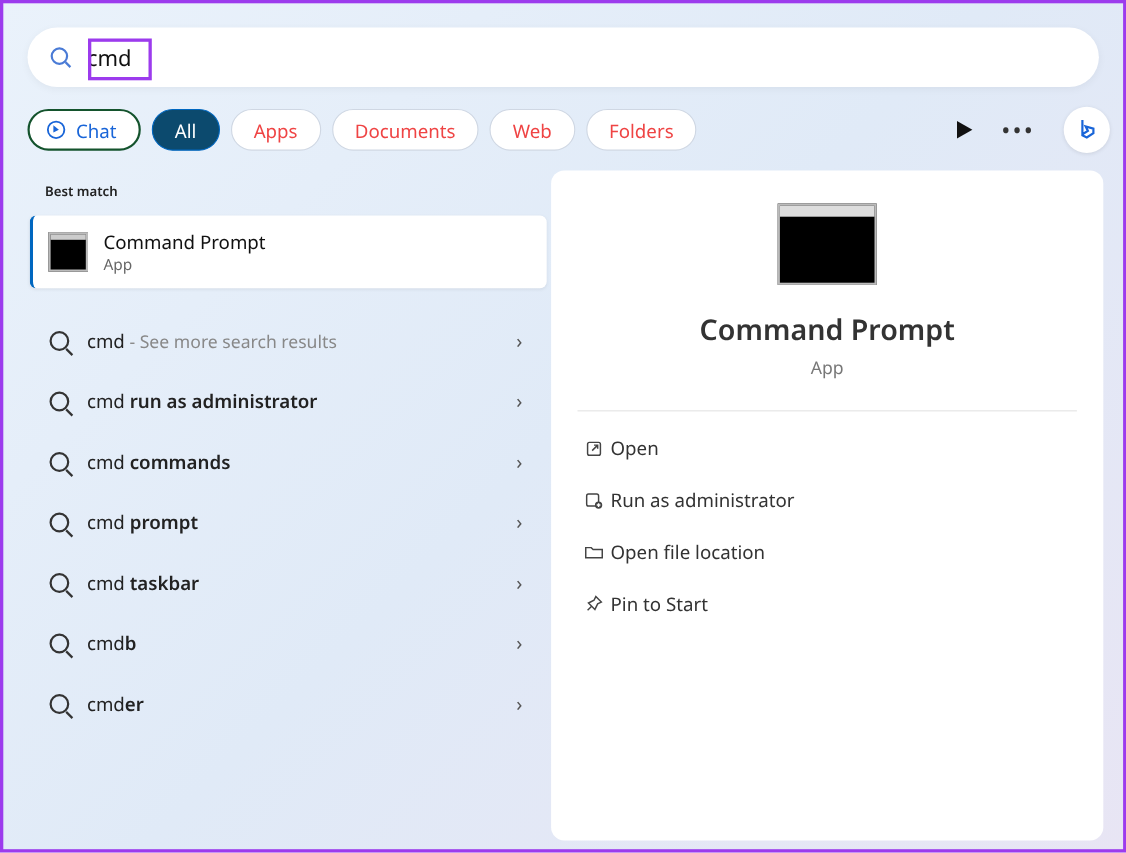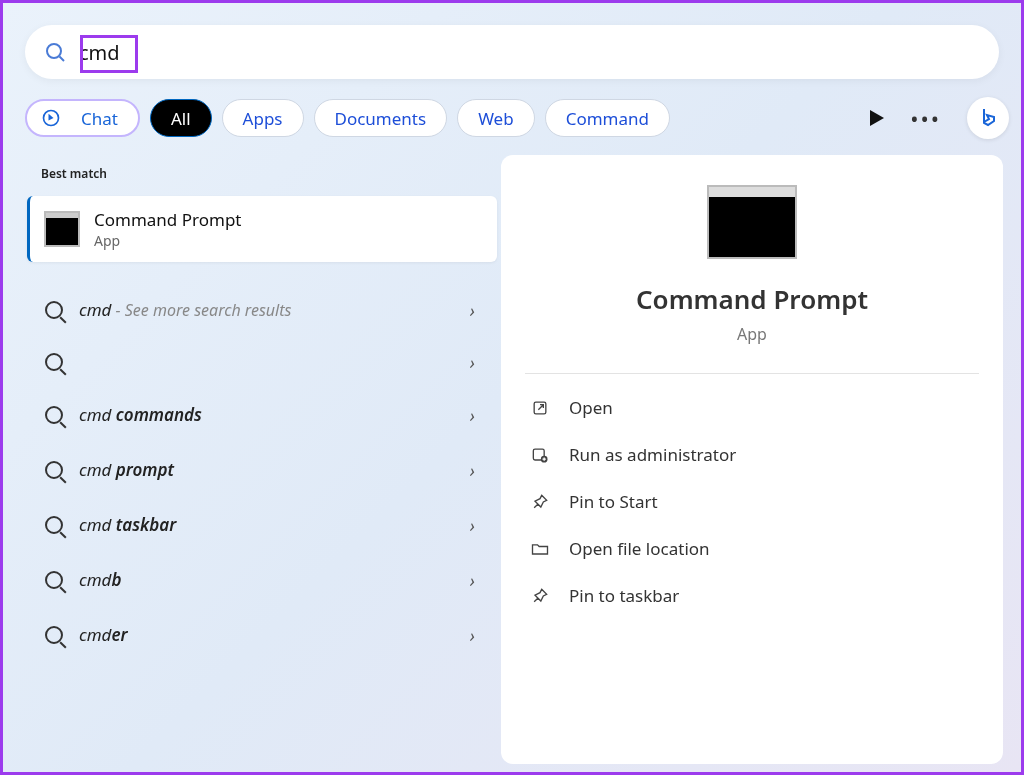--- a/index.html
+++ b/index.html
@@ -37,31 +37,31 @@
     display: flex; align-items: center; gap: 10px;
     padding: 18px 22px 16px 22px;
   }
   .pill {
     height: 38px;
     padding: 0 20px;
     border-radius: 20px;
     background: #fff;
     border: 1px solid #cfd7e3;
     display: flex; align-items: center; justify-content: center;
-    font-size: 17px; color: #1d4ed8;
+    font-size: 17px; color: #ef4444;
     cursor: pointer;
   }
   .pill.chat {
-    border: 2px solid #c4b5fd;
+    border: 2px solid #14532d;
     color: #1965d8;
-    gap: 20px;
+    gap: 8px;
     padding-left: 14px;
   }
   .pill.active {
-    background: #000000;
+    background: #0c4a6e;
     border-color: #0067C0;
     color: #fff;
   }
   .row-right { margin-left: auto; display: flex; align-items: center; gap: 26px; }
   .play-icon { width:0; height:0; border-left:14px solid #111; border-top:8px solid transparent; border-bottom:8px solid transparent; cursor:pointer; }
   .dots { font-size: 22px; color: #333; letter-spacing: 2px; cursor:pointer; }
   .bing-right {
     width: 42px; height: 42px; border-radius: 50%; background:#fff; display:flex; align-items:center; justify-content:center;
     box-shadow: 0 1px 4px rgba(0,0,0,0.1);
     margin-right: -10px;
@@ -76,21 +76,21 @@
     background:#fff; border-radius:6px; display:flex; align-items:center; gap:14px;
     padding: 12px 14px; margin-bottom: 20px;
     box-shadow: 0 1px 3px rgba(0,0,0,0.06);
     position:relative;
     border-left: 3px solid #0067C0;
   }
   .cmd-thumb { width:36px; height:36px; background:#000; border:2px solid #bbb; position:relative; }
   .cmd-thumb::before { content:""; position:absolute; top:0;left:0;right:0;height:5px;background:#ccc; }
   .bm-title { font-size:17px; font-weight:400; color:#111; }
   .bm-sub { font-size:14px; color:#666; }
-  .web-list { display:flex; flex-direction:column;font-style:italic; }
+  .web-list { display:flex; flex-direction:column; }
   .web-item {
     display:flex; align-items:center; gap:16px;
     padding: 16px 14px 16px 18px; cursor:pointer; font-size:17px; color:#222;
     position:relative;
   }
   .web-item .chev { position:absolute; right:22px; color:#555; font-size:18px; }
   .web-item .q { font-weight:400; }
   .web-item .bold { font-weight:600; }
   .web-item .muted { color:#888; font-size:16px; }
   .mag {
@@ -98,21 +98,21 @@
   }
   .mag::after { content:""; position:absolute; width:8px;height:2px;background:#333; bottom:-4px; right:-6px; transform:rotate(45deg); }
   .detail-app { text-align:center; }
   .big-thumb { width:90px; height:74px; margin: 0 auto; border:2px solid #bbb; background:#000; position:relative; }
   .big-thumb::before { content:""; position:absolute; top:0;left:0;right:0;height:10px;background:#ddd; }
   .detail-title { font-size:26px; font-weight:600; color:#333; margin-top:22px; }
   .detail-sub { font-size:16px; color:#777; margin-top:6px; }
   .divider { border:none; border-top:1px solid #e3e3e3; margin: 28px 0 10px 0; }
   .action-list { display:flex; flex-direction:column; }
   .action-item {
-    display:flex; align-items:center; gap:18px; padding:12px 4px; cursor:pointer;
+    display:flex; align-items:center; gap:4px; padding:12px 4px; cursor:pointer;
     font-size:17px; color:#333;
   }
   .action-icon { width:22px; height:22px; display:flex; align-items:center; justify-content:center; flex:none; }
   .action-icon svg { stroke:#444; fill:none; stroke-width:1.6; }
 </style>
 </head>
 <body>
 
 <div class="search-bar">
   <svg width="24" height="24" viewBox="0 0 24 24">
@@ -137,21 +137,21 @@
   <div class="pill">
       <span>Apps</span>
     </div>
   <div class="pill">
       <span>Documents</span>
     </div>
   <div class="pill">
       <span>Web</span>
     </div>
   <div class="pill">
-      <span>Command</span>
+      <span>Folders</span>
     </div>
   <div class="row-right">
     <div class="play-icon"></div>
     <div class="dots">•••</div>
     <div class="bing-right">
       <svg width="24" height="24" viewBox="0 0 24 24">
           <path d="M8 3 L8 17 L12 19 L18 15 L18 11 L11 9 L13 13 L8 16" fill="none" stroke="#1965d8" stroke-width="2"></path>
         </svg>
     </div>
   </div>
@@ -168,20 +168,21 @@
       </div>
     </div>
     <div class="web-list" id="web-list">
         <div class="web-item">
           <div class="mag"></div>
           <div><span class="q">cmd</span><span class="bold"></span><span class="muted"> - See more search results</span></div>
           <div class="chev">›</div>
         </div>
         <div class="web-item">
           <div class="mag"></div>
+          <div><span class="q">cmd </span><span class="bold">run as administrator</span><span class="q"></span></div>
           <div class="chev">›</div>
         </div>
         <div class="web-item">
           <div class="mag"></div>
           <div><span class="q">cmd </span><span class="bold">commands</span><span class="q"></span></div>
           <div class="chev">›</div>
         </div>
         <div class="web-item">
           <div class="mag"></div>
           <div><span class="q">cmd </span><span class="bold">prompt</span><span class="q"></span></div>
@@ -228,36 +229,28 @@
               <rect x="4" y="5" width="13" height="13" rx="2"></rect>
               <circle cx="17" cy="17" r="4" fill="#444" stroke="none"></circle>
               <path d="M17 15 L17 19 M15 17 L19 17" stroke="#fff"></path>
             </svg>
           </div>
           <span>Run as administrator</span>
         </div>
         <div class="action-item">
           <div class="action-icon">
             <svg viewBox="0 0 24 24" width="20" height="20">
+              <path d="M3 7 L3 18 L21 18 L21 9 L11 9 L9 7 Z"></path>
+            </svg>
+          </div>
+          <span>Open file location</span>
+        </div>
+        <div class="action-item">
+          <div class="action-icon">
+            <svg viewBox="0 0 24 24" width="20" height="20">
               <path d="M14 4 L20 10 L16 12 L13 18 L6 11 L12 8 Z M10 14 L5 19"></path>
             </svg>
           </div>
           <span>Pin to Start</span>
         </div>
-        <div class="action-item">
-          <div class="action-icon">
-            <svg viewBox="0 0 24 24" width="20" height="20">
-              <path d="M3 7 L3 18 L21 18 L21 9 L11 9 L9 7 Z"></path>
-            </svg>
-          </div>
-          <span>Open file location</span>
-        </div>
-        <div class="action-item">
-          <div class="action-icon">
-            <svg viewBox="0 0 24 24" width="20" height="20">
-              <path d="M14 4 L20 10 L16 12 L13 18 L6 11 L12 8 Z M10 14 L5 19"></path>
-            </svg>
-          </div>
-          <span>Pin to taskbar</span>
-        </div>
       </div>
   </div>
 </div>
 
 </body></html>

